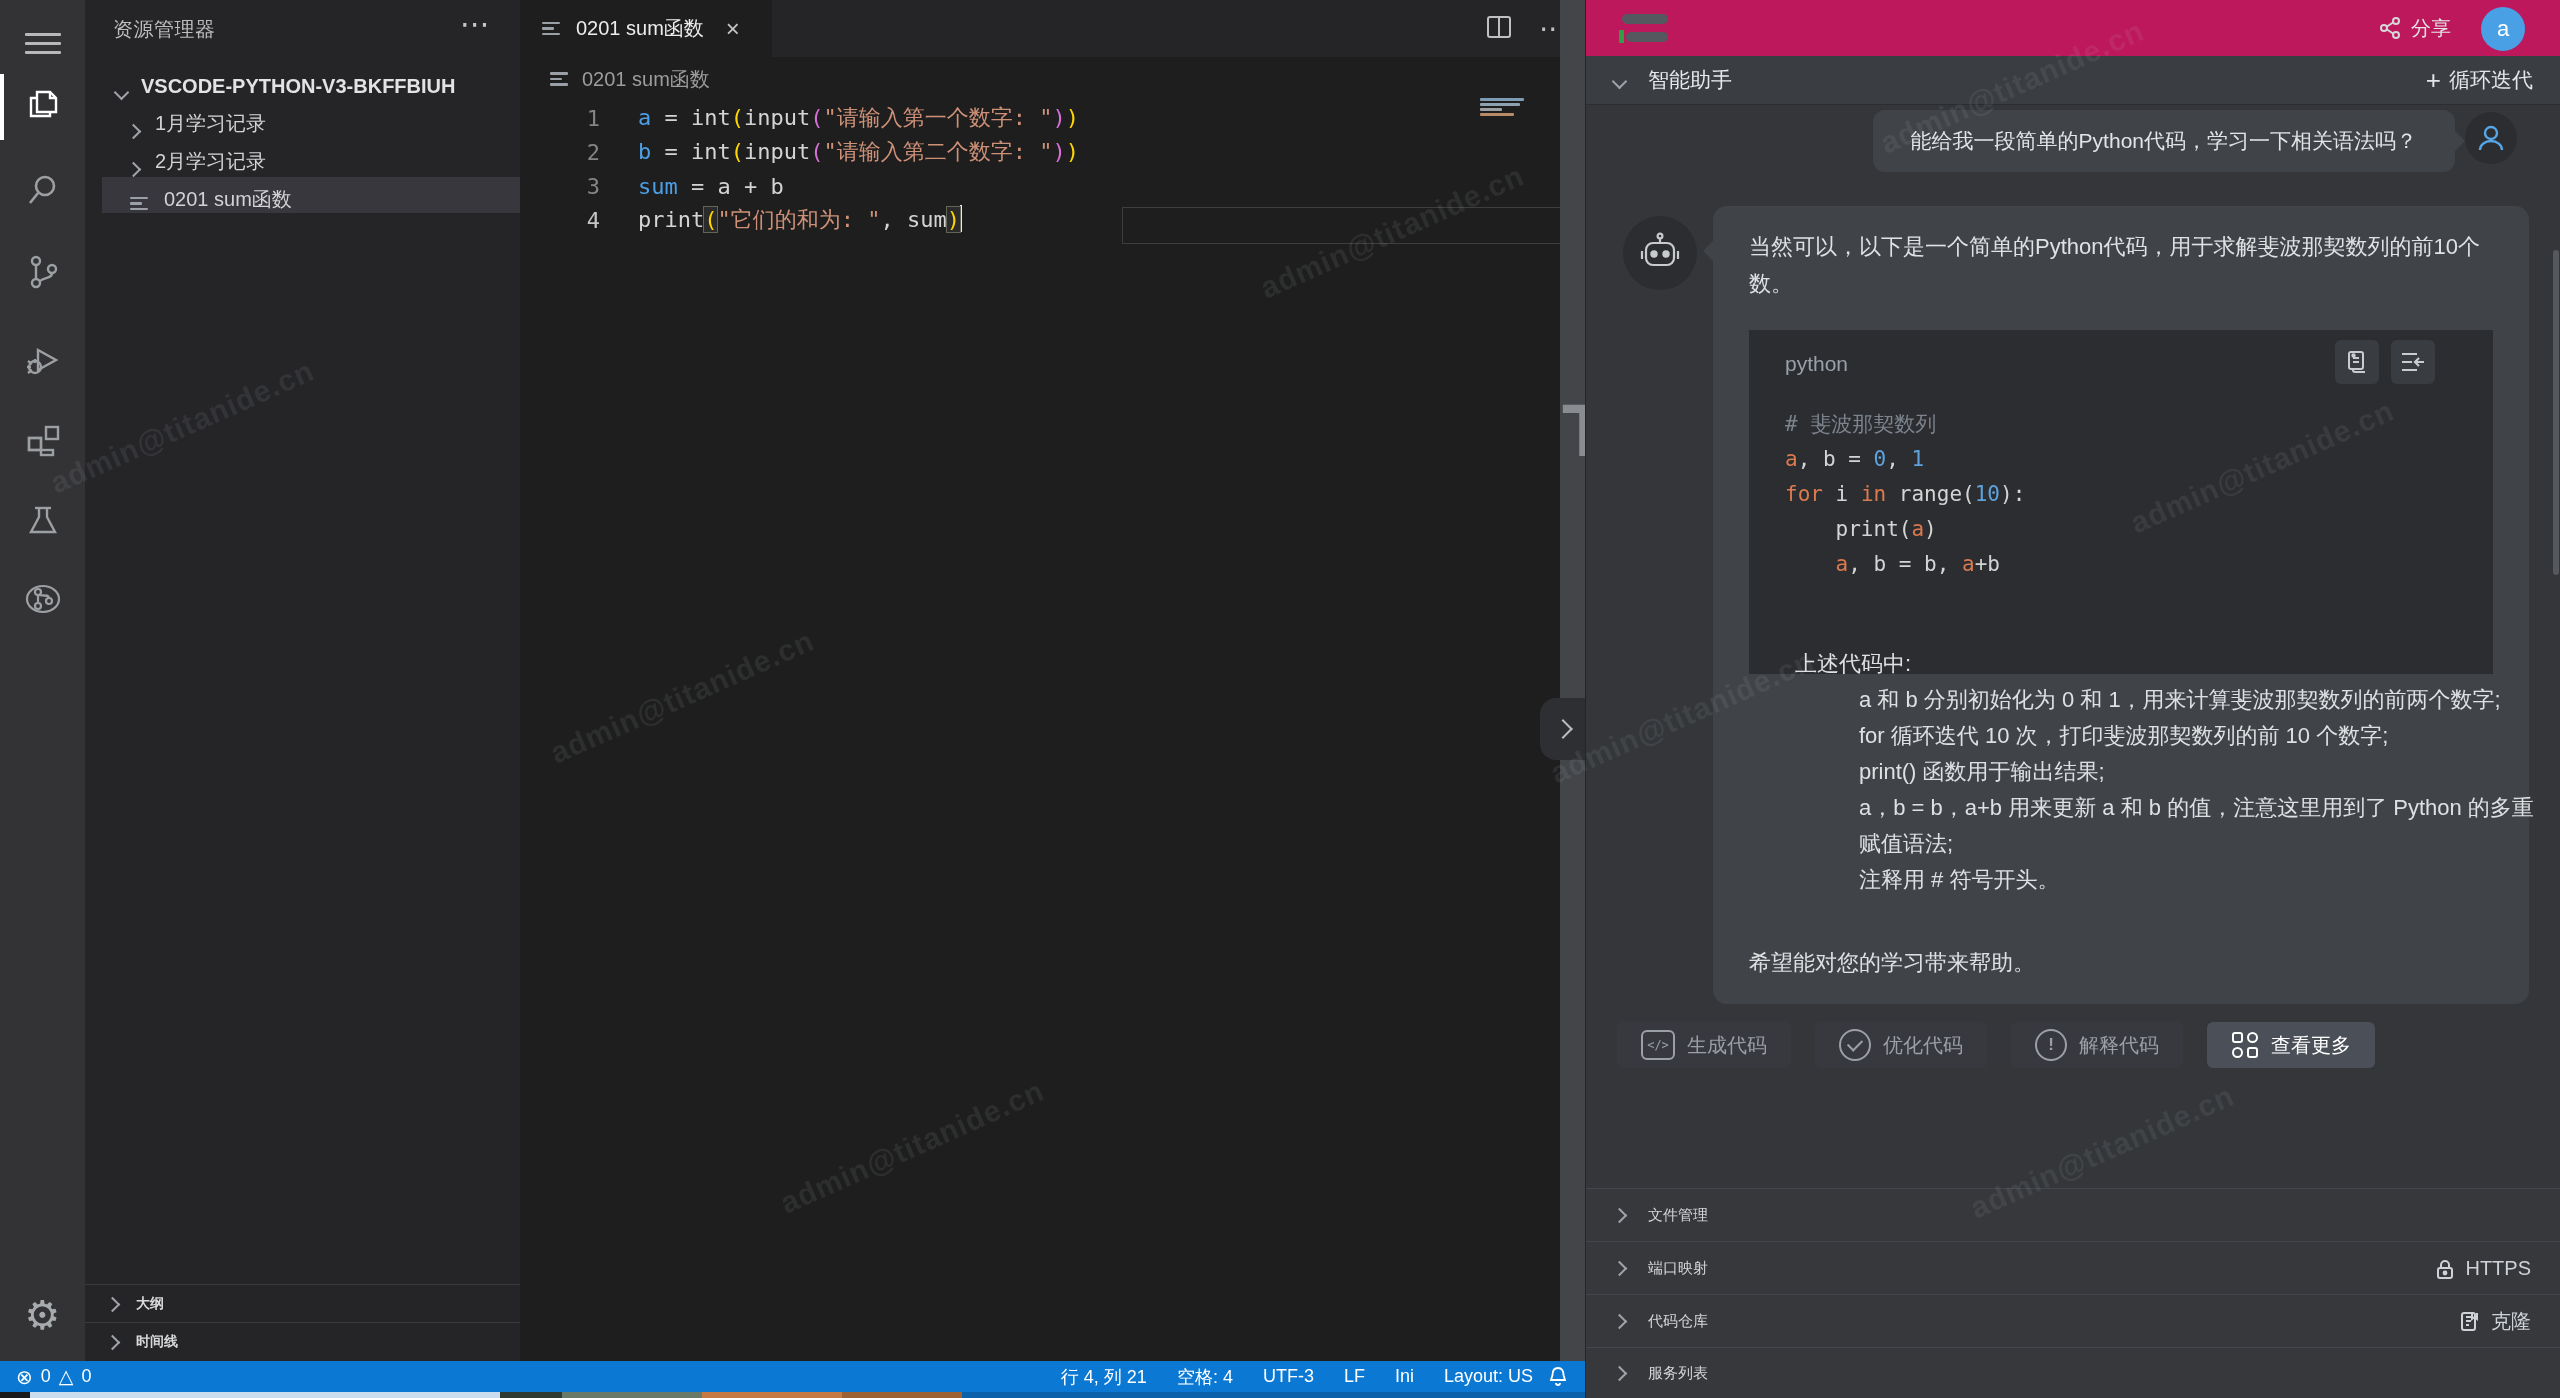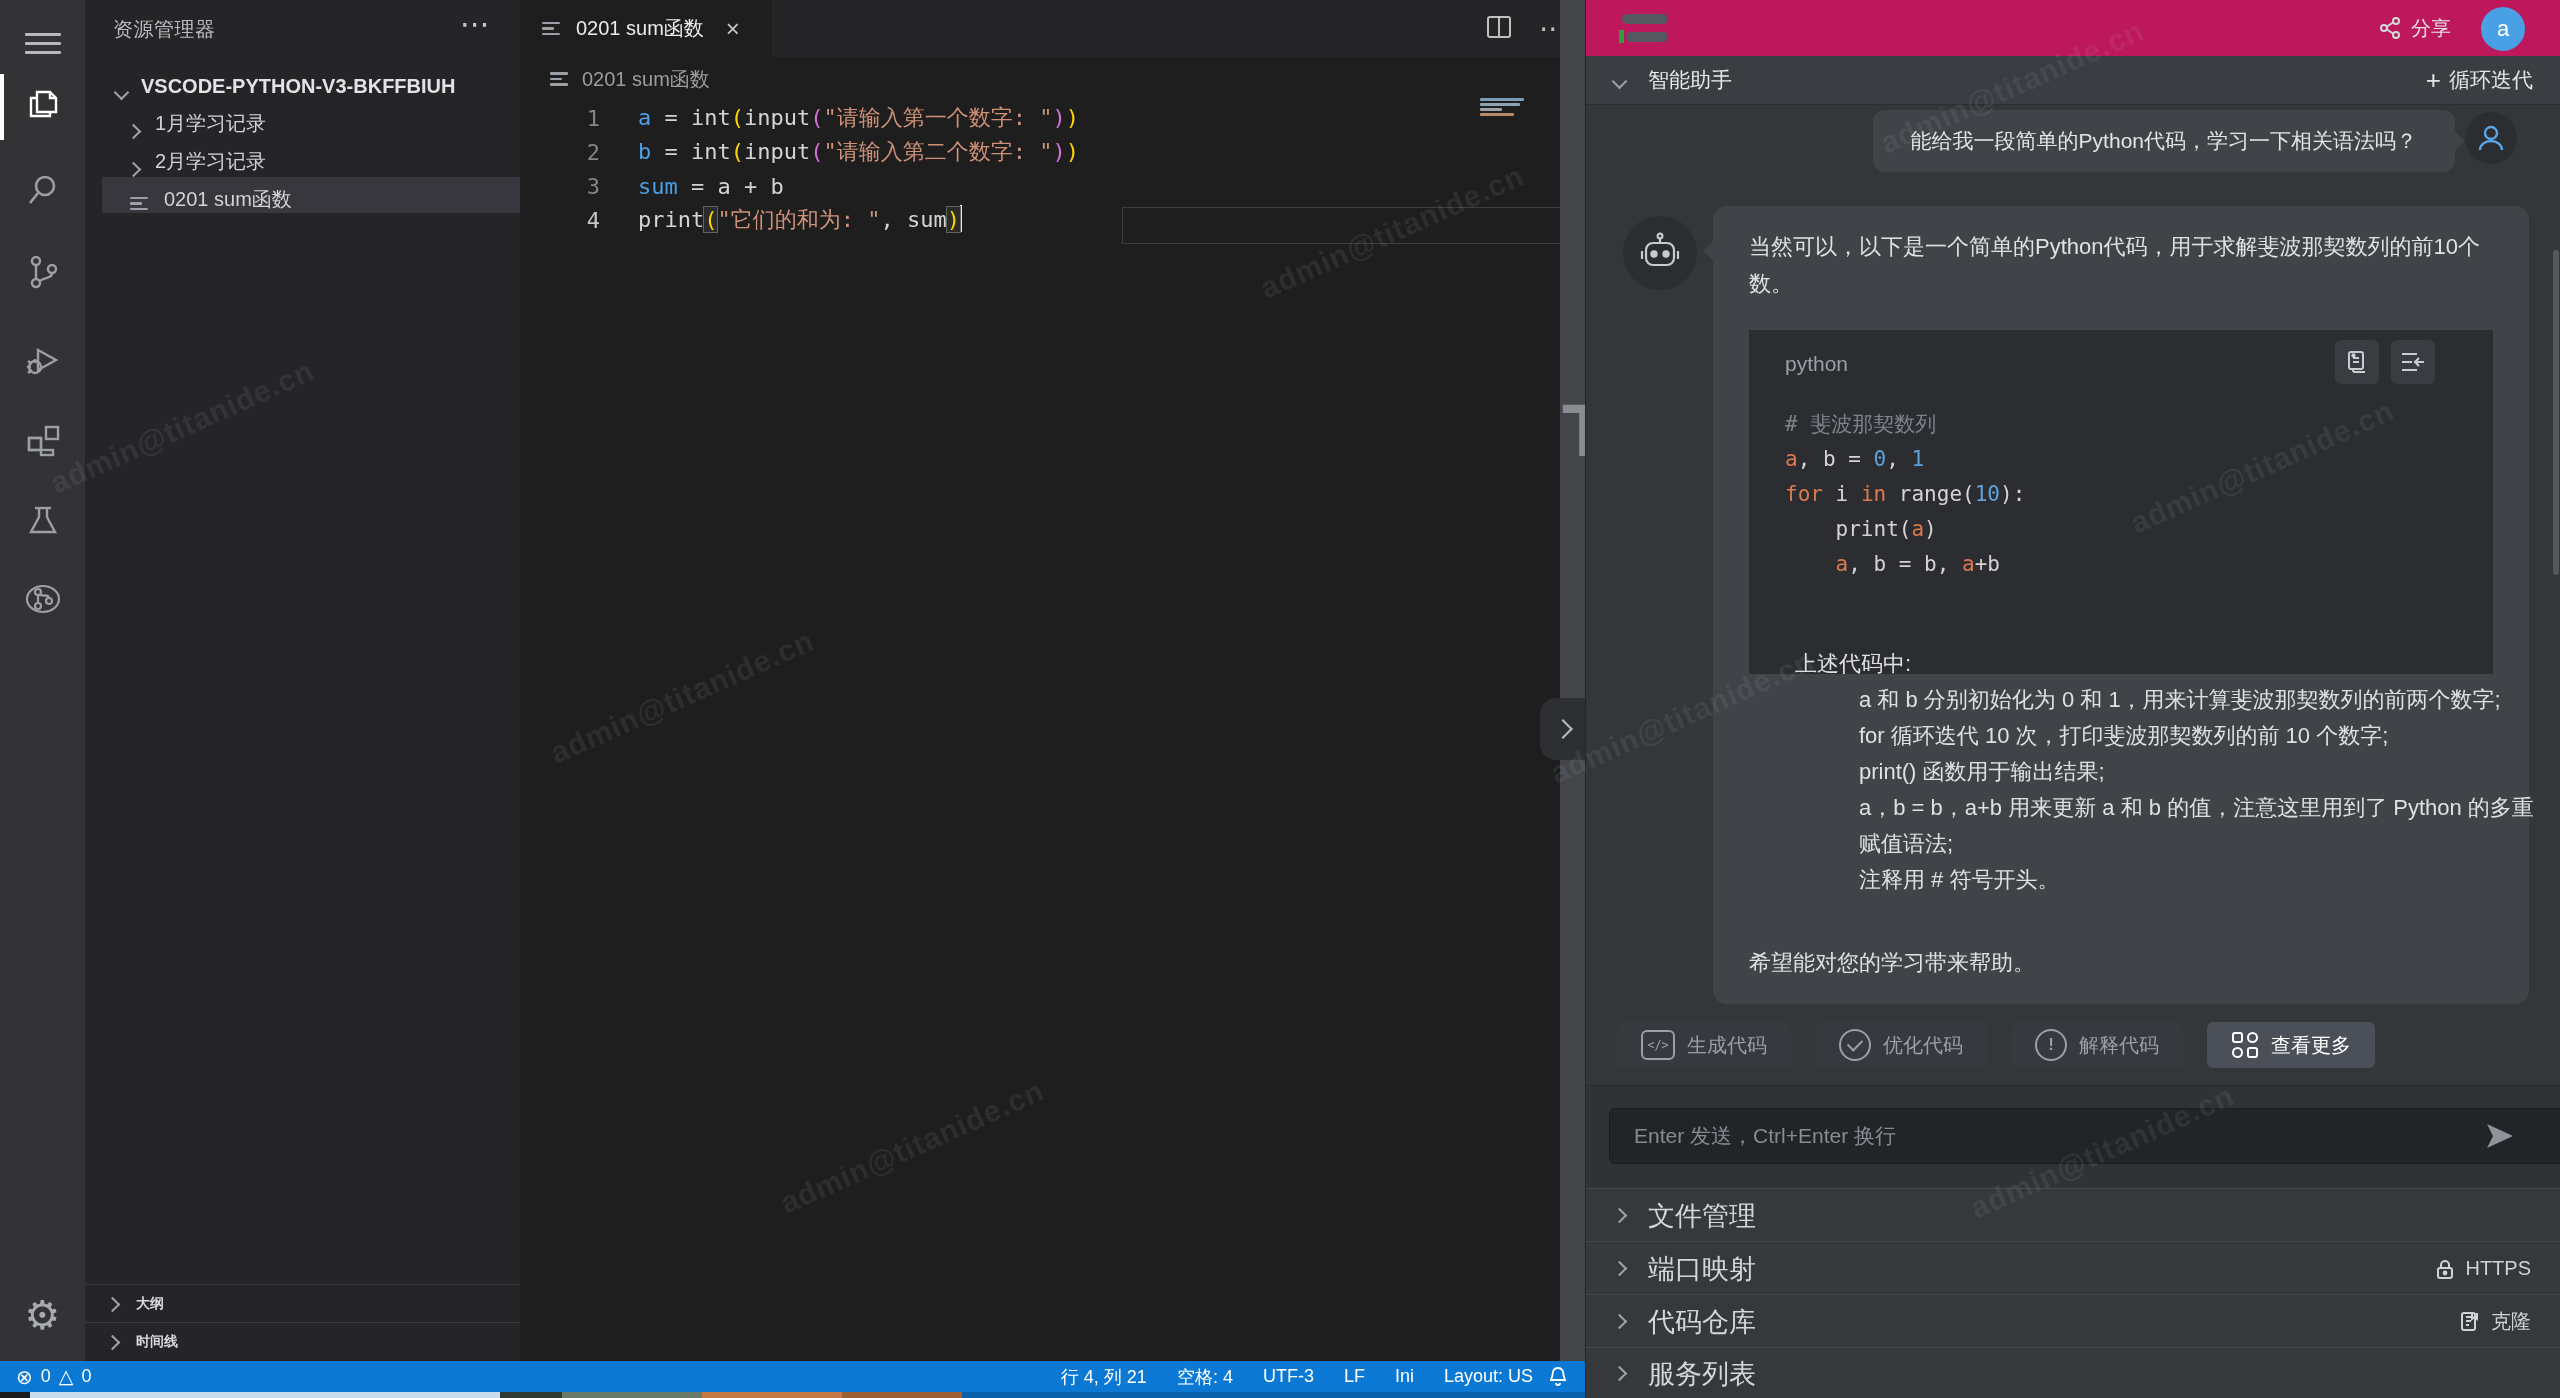--- a/index.html
+++ b/index.html
@@ -107,21 +107,21 @@
 
   
   #input-wrap{position:absolute;left:0px;top:1085px;width:975px;height:100px;background:#303236;border-top:1px solid #2a2c2f;}
   #chat-input{position:absolute;left:23px;top:22px;width:880px;height:54px;background:#222428;border:1px solid #1b1d20;border-radius:6px;
     color:#d8dadd;font-size:21px;padding:0 70px 0 24px;outline:none;box-sizing:content-box;}
   #chat-input::placeholder{color:#878c93;}
   #send-btn{position:absolute;right:46px;top:36px;cursor:pointer;}
 
   
   .sect{position:absolute;left:0;width:975px;height:53px;border-top:1px solid #43464c;display:flex;align-items:center;cursor:pointer;background:#36383c;}
-  .sect .lbl{margin-left:62px;font-size:27px;color:#d4d6d9;}
+  .sect .lbl{margin-left:62px;font-size:15px;color:#d4d6d9;}
   .sect .badge{position:absolute;right:30px;display:flex;align-items:center;gap:10px;font-size:20px;color:#cfd2d6;}
   .sect .chev{margin-left:28px;position:absolute;}
   #rp-scroll{position:absolute;right:2px;top:250px;width:6px;height:325px;border-radius:3px;background:#55585d;}
 
   
   #statusbar{left:0;top:1361px;width:1585px;height:31px;background:#0b79d4;color:#fff;font-size:18px;display:flex;align-items:center;}
   #sb-left{display:flex;align-items:center;gap:8px;margin-left:16px;cursor:pointer;}
   #sb-right{position:absolute;right:52px;display:flex;align-items:center;gap:30px;}
   #sb-right span{cursor:pointer;}
   #sb-bell{position:absolute;right:16px;top:4px;cursor:pointer;}
@@ -410,28 +410,20 @@
         <span class="ic-grid">
           <i style="left:1px;top:1px"></i>
             <i class="c" style="right:1px;top:1px"></i>
           <i class="c" style="left:1px;bottom:1px"></i>
             <i style="right:1px;bottom:1px"></i>
         </span>
         <span>查看更多</span>
       </div>
     </div>
 
-    <div id="input-wrap">
-      <input id="chat-input" readonly="" placeholder="Enter 发送，Ctrl+Enter 换行" style="">
-      <span id="send-btn">
-        <svg width="30" height="28" viewBox="0 0 30 28" fill="#8e939a">
-            <path d="M2 26 L28 14 L2 2 L8 14 Z"></path>
-          </svg>
-      </span>
-    </div>
 
     <div class="sect" style="top:1188px">
       <span class="chev r"></span>
         <span class="lbl">文件管理</span>
     </div>
     <div class="sect" style="top:1241px">
       <span class="chev r"></span>
         <span class="lbl">端口映射</span>
       <span class="badge">
         <svg width="20" height="22" viewBox="0 0 20 22" fill="none" stroke="#cfd2d6" stroke-width="2">

